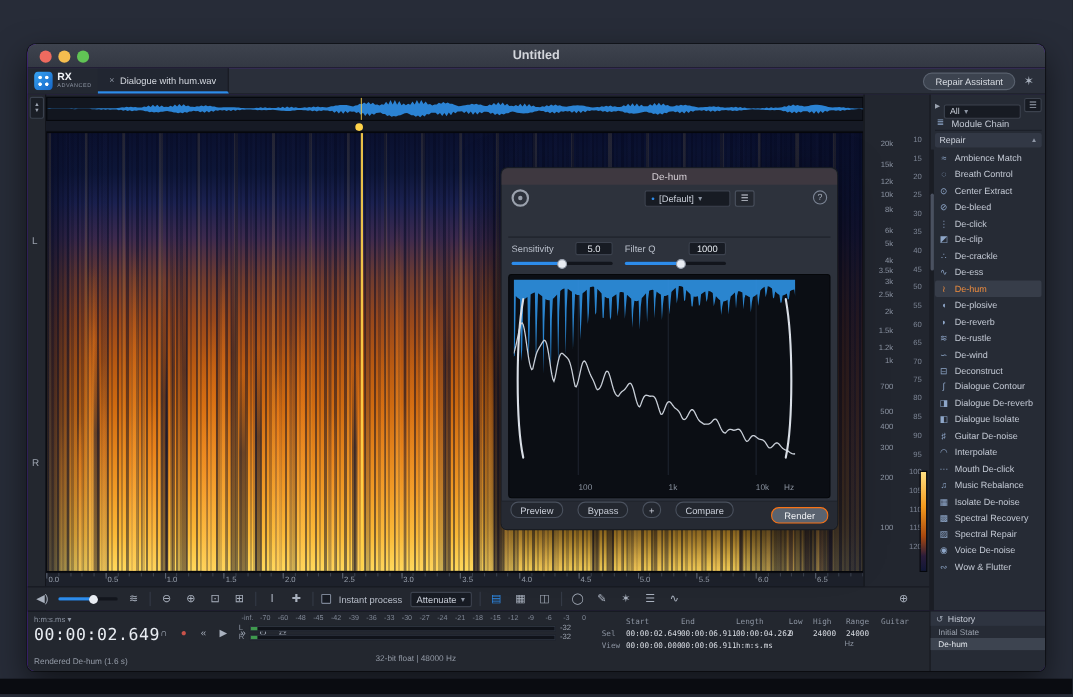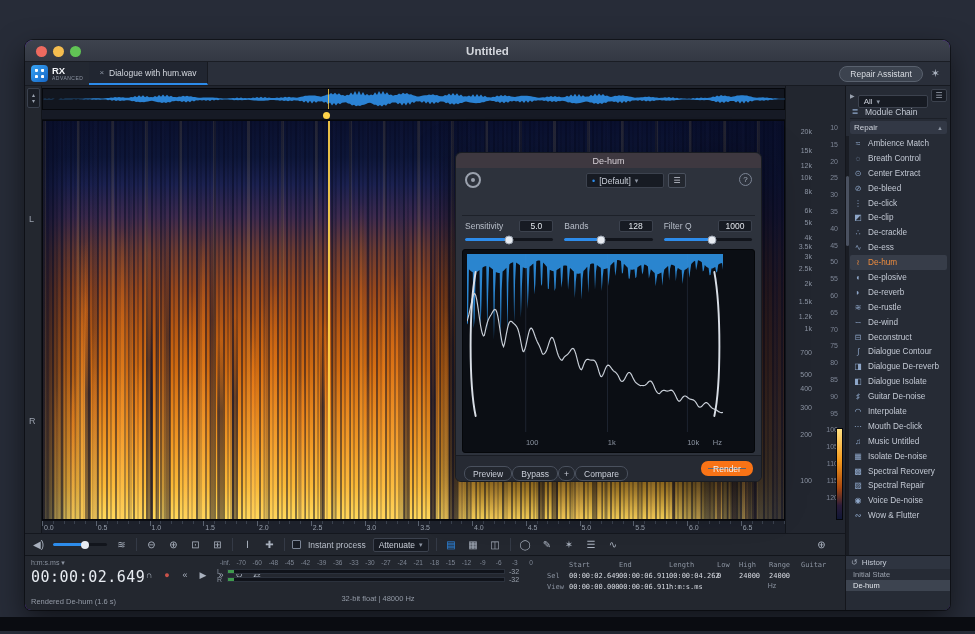--- a/index.html
+++ b/index.html
@@ -157,23 +157,23 @@
   .param-fill{position:absolute;left:0;top:0;bottom:0;background:#2d8ceb;border-radius:2px;}
   .param-knob{position:absolute;top:50%;transform:translate(-50%,-50%);width:9px;height:9px;border-radius:50%;
               background:#e8ecf2;border:1px solid #9aa2af;}
   .graph-panel{position:absolute;left:6px;right:6px;top:96px;height:204px;background:#0b0e14;border:1px solid #05070a;border-radius:3px;}
   .plot{position:absolute;left:4px;top:4px;width:256px;height:178px;}
   .gy-col{position:absolute;right:3px;top:4px;width:30px;height:178px;}
   .gy{position:absolute;right:4px;font-size:7.5px;color:#8b93a0;}
   .gx-row{position:absolute;left:4px;bottom:4px;width:256px;height:12px;}
   .gx{position:absolute;top:2px;font-size:7.5px;color:#8b93a0;}
   .dlg-footer{position:absolute;left:0;right:0;bottom:0;height:26px;background:#262a33;border-top:1px solid #1a1d24;
-              border-radius:0 0 6px 6px;display:flex;align-items:flex-end;padding:0 8px;gap:0;}
+              border-radius:0 0 6px 6px;display:flex;align-items:flex-start;padding:0 8px;gap:13px;}
   .dlg-footer .btn{height:15px;padding:0 8px;border-radius:7px;}
-  .render{position:absolute;right:8px;top:5px;width:52px;height:15px;background:#5a6370;border:7px solid #f97316;
+  .render{position:absolute;right:8px;top:5px;width:52px;height:15px;background:#5a6370;border:1px solid #f97316;
           color:#f0f2f5;border-radius:7px;font-size:8.5px;display:flex;align-items:center;justify-content:center;}
 
   
   .statusbar{position:absolute;top:515px;left:0;width:925px;height:55px;background:#23272f;border-top:1px solid #12151b;}
   .sb-time{position:absolute;left:6px;top:3px;}
   .sb-unit{font-size:7px;color:#8b93a0;}
   .sb-clock{font-size:15px;color:#e8ecf2;letter-spacing:.5px;margin-top:1px;}
   .sb-rendered{position:absolute;left:6px;top:41px;font-size:7.5px;color:#939aa6;}
   .transport{position:absolute;left:118px;top:14px;display:flex;gap:6px;align-items:center;}
   .tpi{font-size:9px;color:#aab2bf;width:12px;text-align:center;}
@@ -628,21 +628,21 @@
           <div class="mod-row">
             <span class="mod-icon">◠</span>
             <span class="mod-label">Interpolate</span>
           </div>
           <div class="mod-row">
             <span class="mod-icon">⋯</span>
             <span class="mod-label">Mouth De-click</span>
           </div>
           <div class="mod-row">
             <span class="mod-icon">♫</span>
-            <span class="mod-label">Music Untitled</span>
+            <span class="mod-label">Music Rebalance</span>
           </div>
           <div class="mod-row">
             <span class="mod-icon">▦</span>
             <span class="mod-label">Isolate De-noise</span>
           </div>
           <div class="mod-row">
             <span class="mod-icon">▩</span>
             <span class="mod-label">Spectral Recovery</span>
           </div>
           <div class="mod-row">
@@ -675,30 +675,20 @@
       <div class="dlg-div"></div>
       <div class="dlg-params">
           <div class="param-group">
             <div class="param-row">
               <span class="param-label">Sensitivity</span>
               <span class="param-value">5.0</span>
             </div>
             <div class="param-slider">
               <div class="param-fill" style="width: 50%;"></div>
               <div class="param-knob" style="left: 50%;"></div>
-            </div>
-          </div>
-          <div class="param-group">
-            <div class="param-row">
-              <span class="param-label">Bands</span>
-              <span class="param-value">128</span>
-            </div>
-            <div class="param-slider">
-              <div class="param-fill" style="width: 42%;"></div>
-              <div class="param-knob" style="left: 42%;"></div>
             </div>
           </div>
           <div class="param-group">
             <div class="param-row">
               <span class="param-label">Filter Q</span>
               <span class="param-value">1000</span>
             </div>
             <div class="param-slider">
               <div class="param-fill" style="width: 55%;"></div>
               <div class="param-knob" style="left: 55%;"></div>

